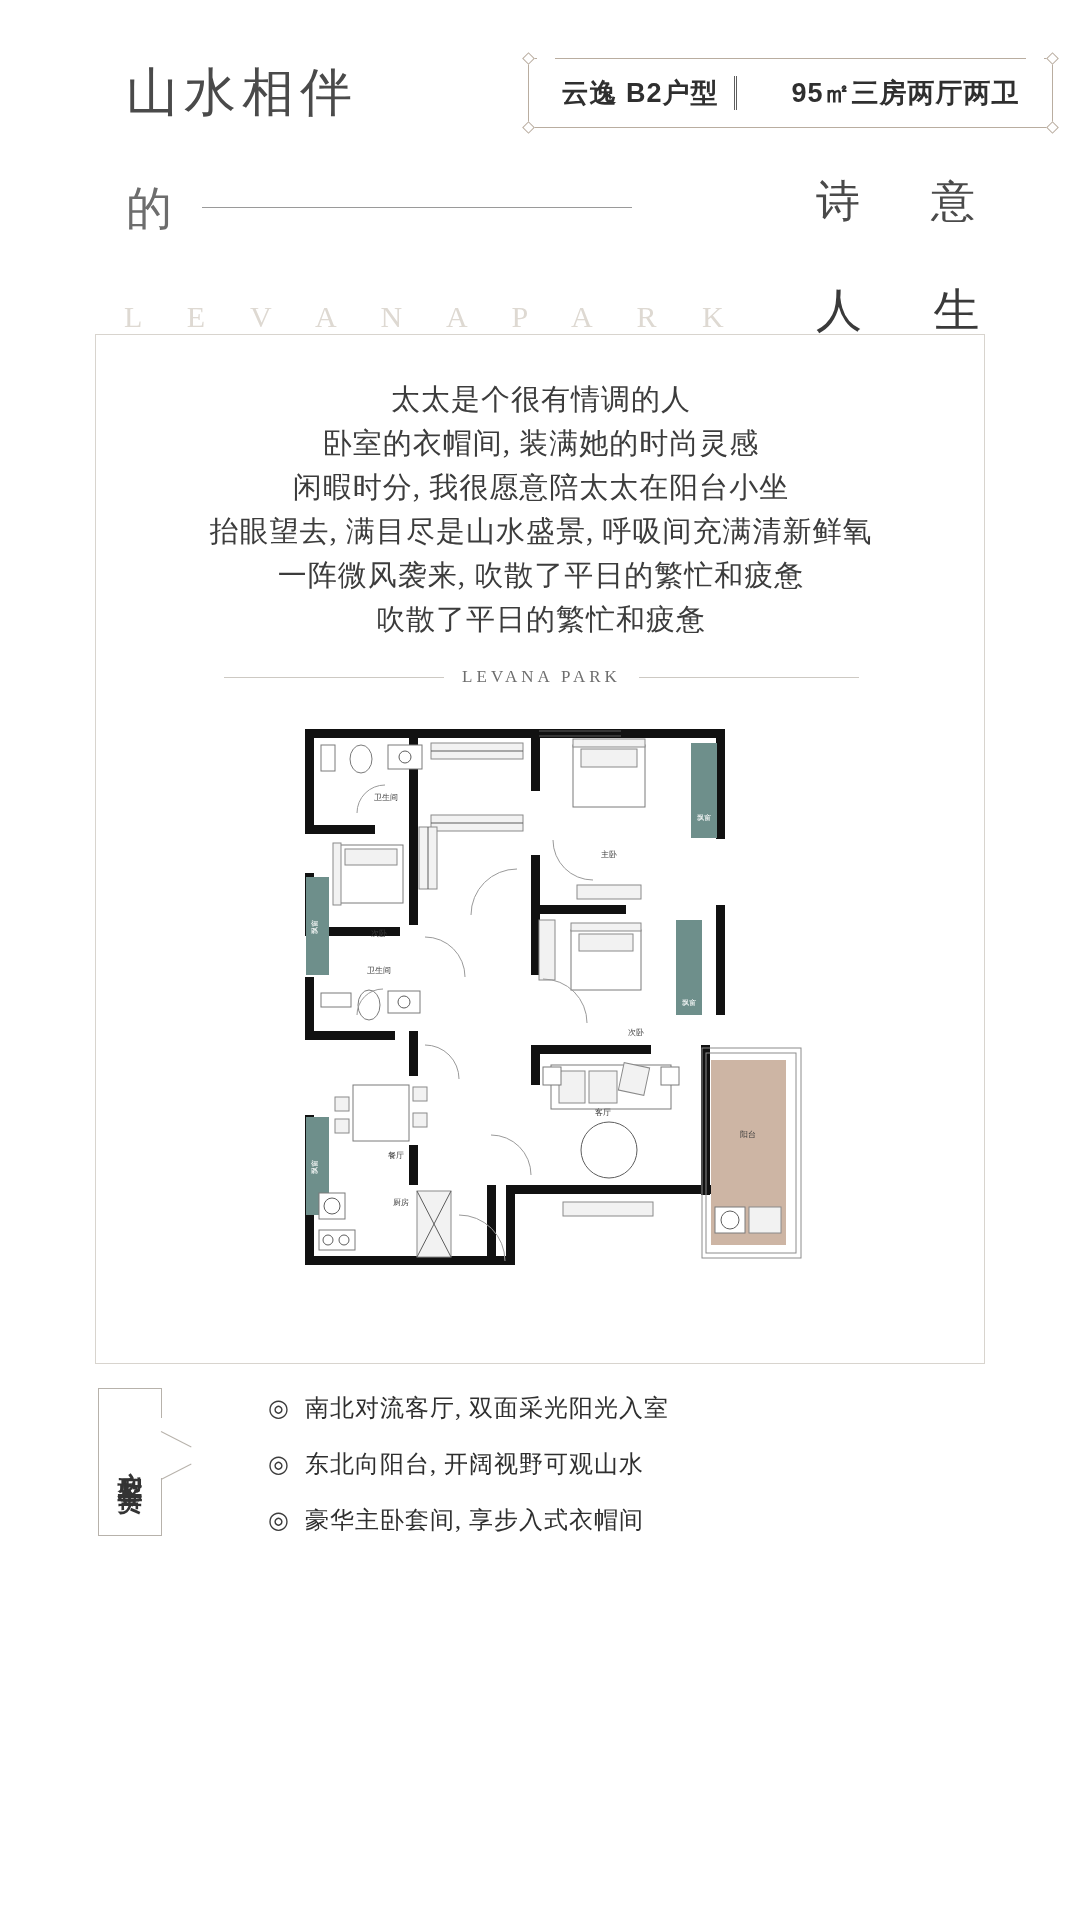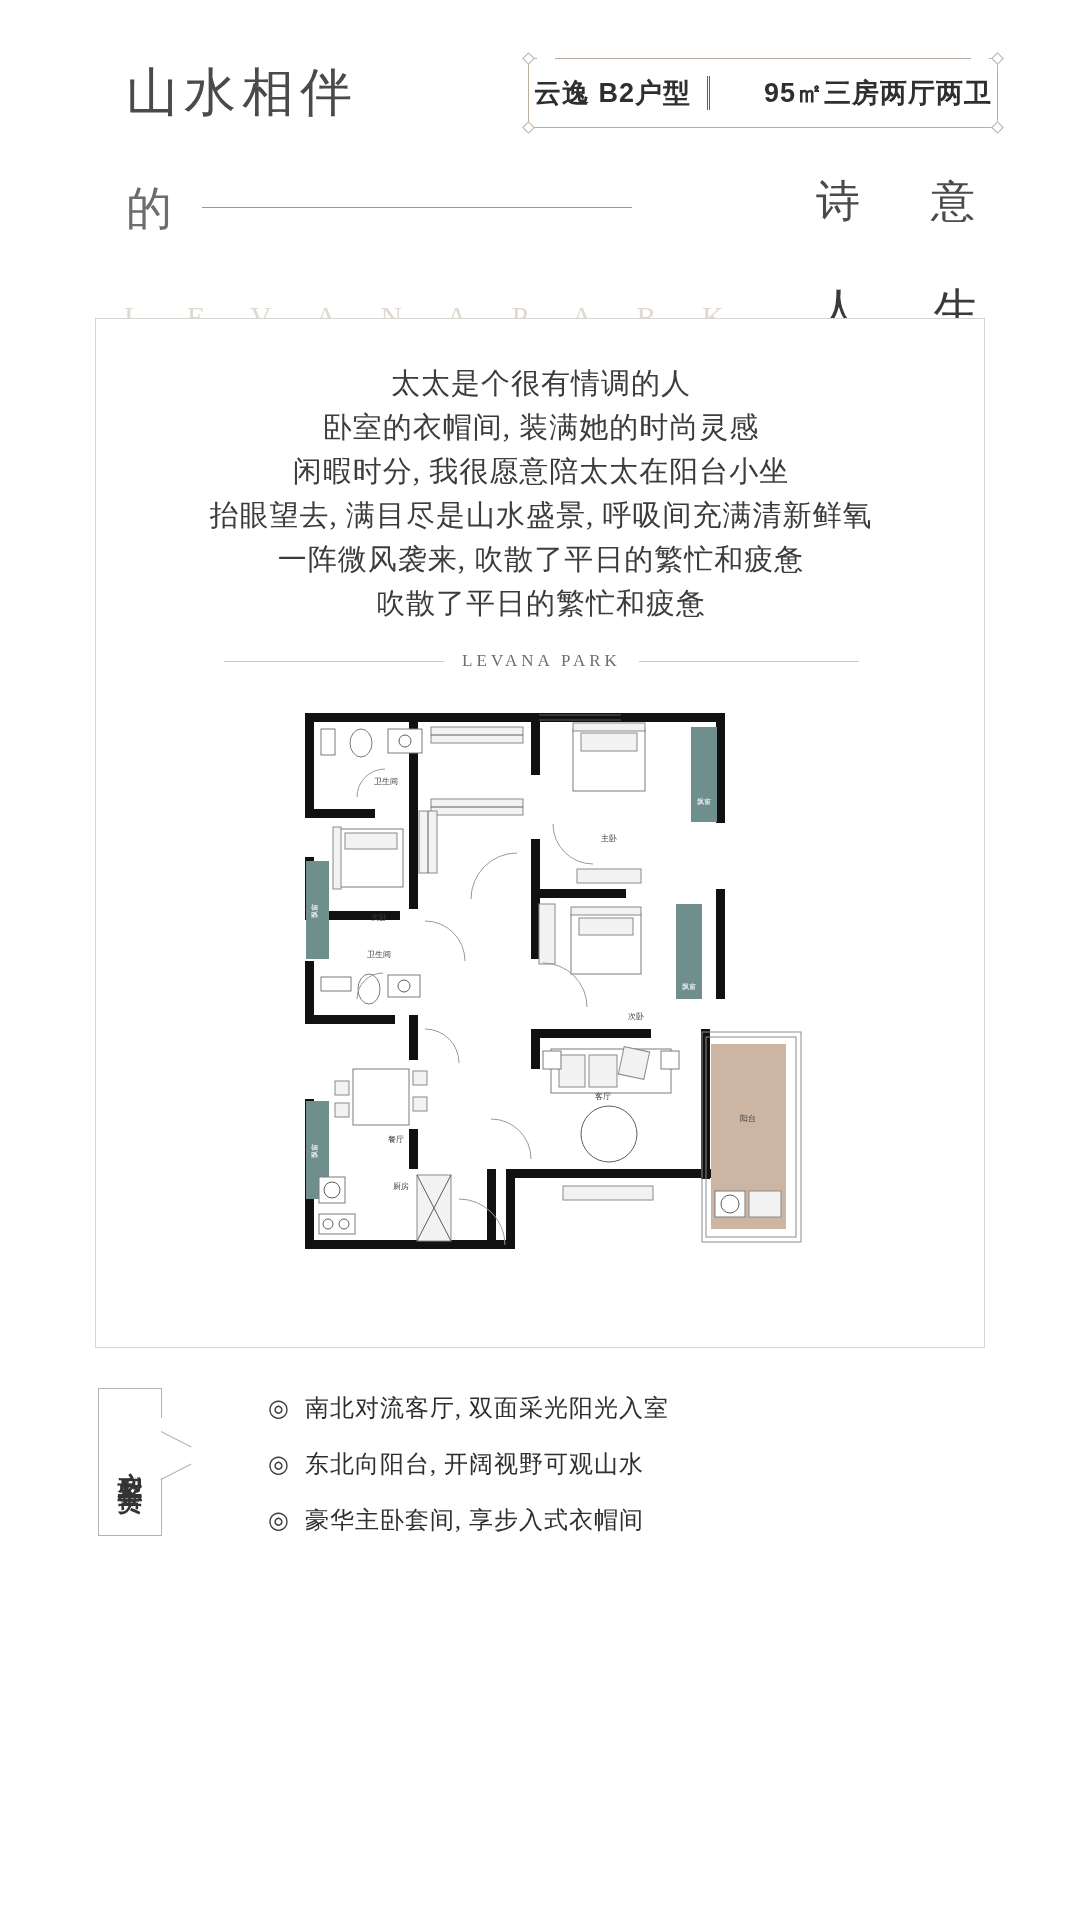--- a/index.html
+++ b/index.html
@@ -75,21 +75,21 @@
     letter-spacing: 19px;
     color: #ded9d2;
     font-family: "Liberation Serif", serif;
   }
 
   
   .badge {
     position: absolute;
     left: 512px;
     top: 58px;
-    width: 470px;
+    width: 525px;
     height: 70px;
     box-sizing: border-box;
     border: 1px solid #b9ada0;
     border-radius: 2px;
     display: flex;
     align-items: center;
     justify-content: center;
     gap: 14px;
   }
   .badge::before, .badge::after {
@@ -131,21 +131,21 @@
     font-weight: bold;
     color: #2f2f2f;
     letter-spacing: 1px;
     margin-left: 38px;
   }
 
   
   .card {
     position: absolute;
     left: 95px;
-    top: 318px;
+    top: 334px;
     width: 890px;
     height: 1030px;
     border: 1px solid #d8d4ce;
     background: #fff;
     box-sizing: border-box;
   }
 
   .poem {
     position: absolute;
     left: 0;

